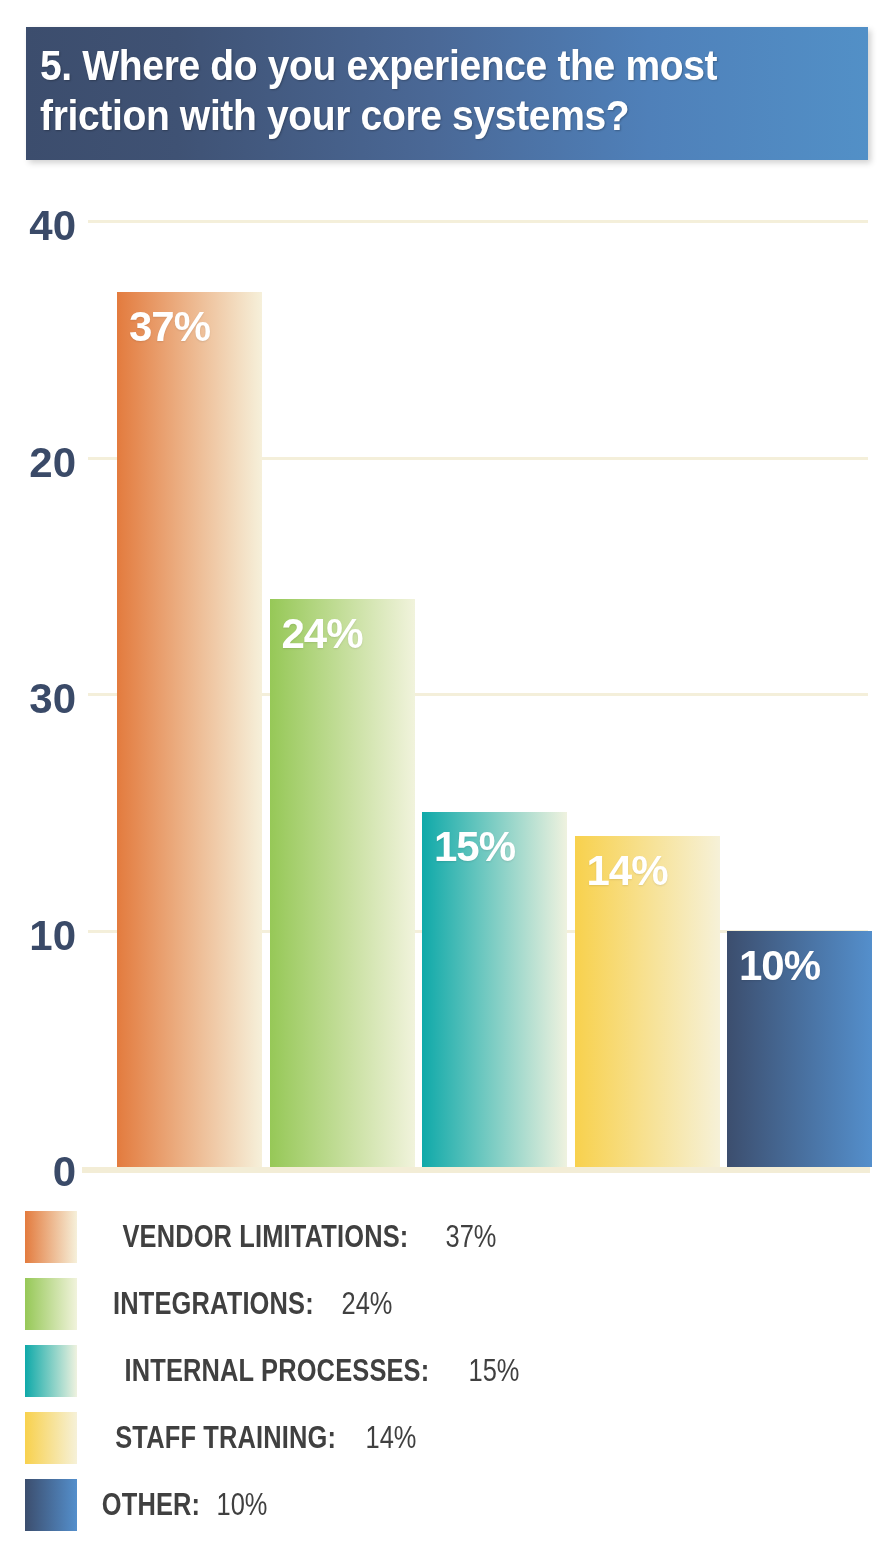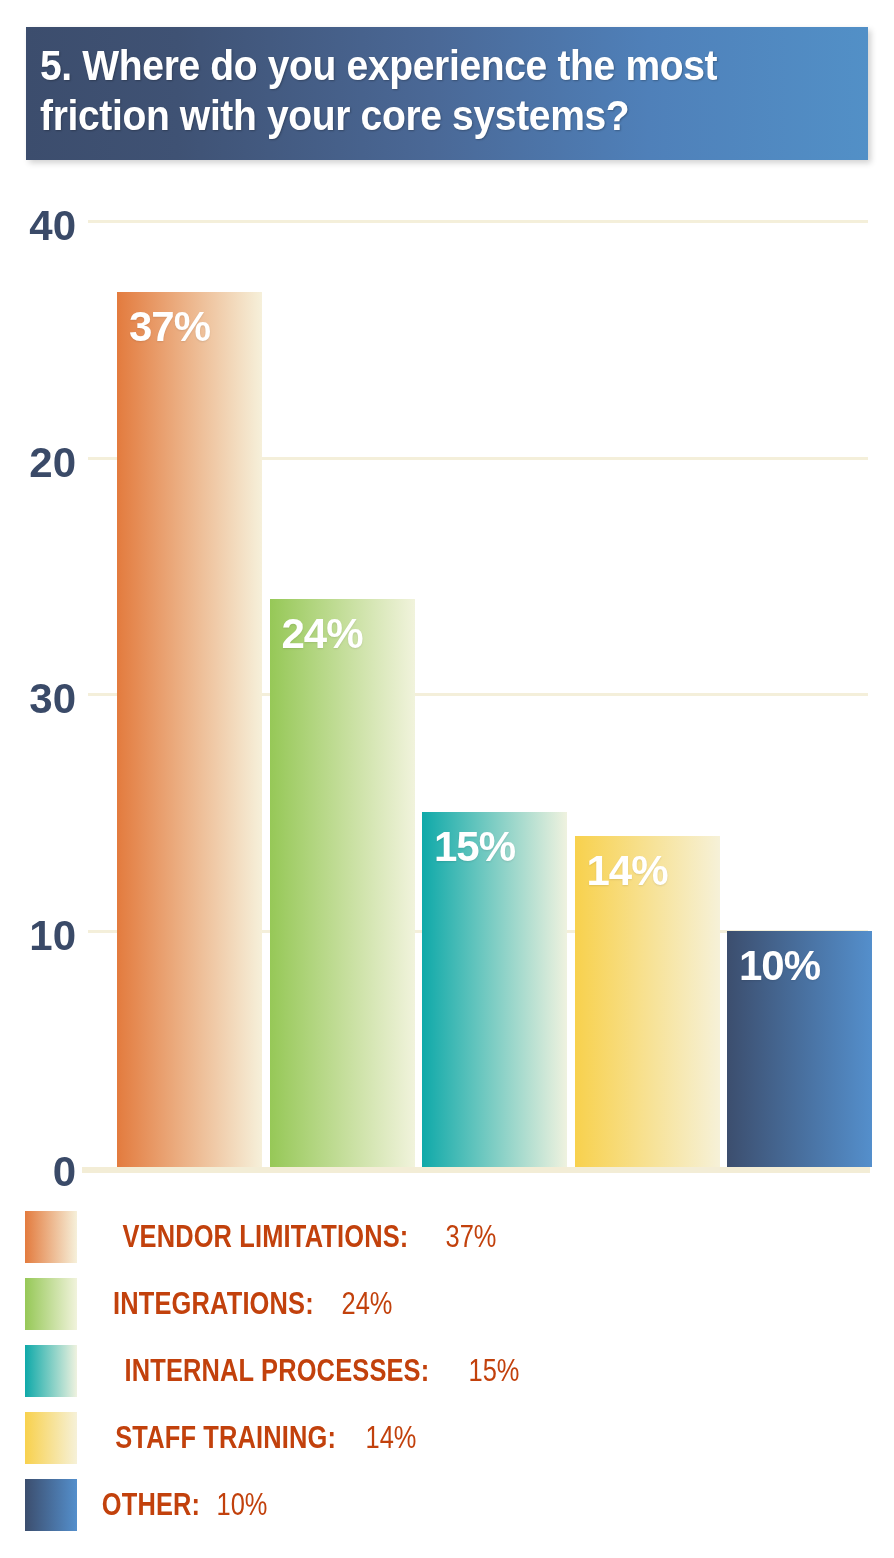--- a/index.html
+++ b/index.html
@@ -90,21 +90,21 @@
     align-items: center;
     height: 67px;
   }
   .legend-swatch {
     width: 52px; height: 52px;
     flex: 0 0 52px;
   }
   .legend-text {
     margin-left: 14px;
     white-space: nowrap;
-    color: #c2410c;
+    color: #404040;
     font-size: 31px;
     line-height: 1;
     display: flex;
     align-items: baseline;
   }
   .legend-name {
     font-weight: 700;
     letter-spacing: 0.2px;
     transform: scaleX(0.82);
     transform-origin: left baseline;

